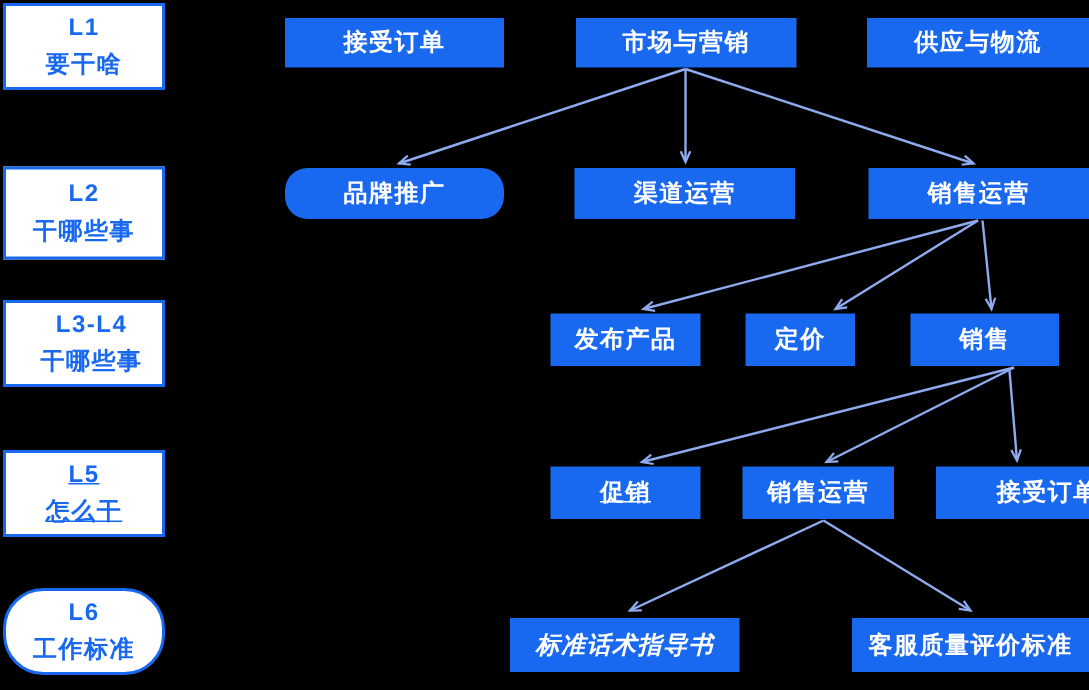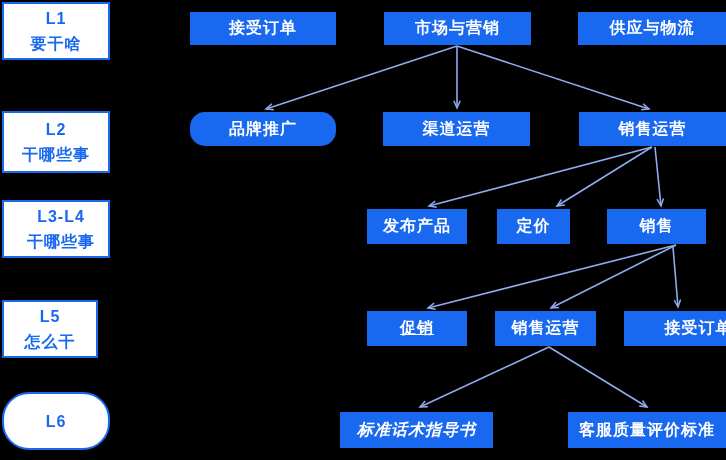--- a/index.html
+++ b/index.html
@@ -83,26 +83,27 @@
         <span>要干啥</span>
       </div>
       <div class="level-box" style="left: 2px; top: 111px; width: 108px; height: 62px;">
         <span>L2</span>
         <span>干哪些事</span>
       </div>
       <div class="level-box" style="left: 2px; top: 200px; width: 108px; height: 58px; padding-left: 10px;">
         <span>L3-L4</span>
         <span>干哪些事</span>
       </div>
-      <div class="level-box" style="left: 2px; top: 300px; width: 96px; height: 58px;">
+      <div class="level-box" style="left: 2px; top: 300px; width: 108px; height: 58px; text-decoration: underline;">
         <span>L5</span>
         <span>怎么干</span>
       </div>
       <div class="level-box" style="left: 2px; top: 392px; width: 108px; height: 58px; border-radius: 27px;">
         <span>L6</span>
+        <span>工作标准</span>
       </div>
     </div>
   <div id="node-layer">
       <div class="node" style="left: 190px; top: 12px; width: 146px; height: 33px;">接受订单</div>
       <div class="node" style="left: 384px; top: 12px; width: 147px; height: 33px;">市场与营销</div>
       <div class="node" style="left: 578px; top: 12px; width: 148px; height: 33px;">供应与物流</div>
       <div class="node" style="left: 190px; top: 112px; width: 146px; height: 34px; border-radius: 15px;">品牌推广</div>
       <div class="node" style="left: 383px; top: 112px; width: 147px; height: 34px;">渠道运营</div>
       <div class="node" style="left: 579px; top: 112px; width: 147px; height: 34px;">销售运营</div>
       <div class="node" style="left: 367px; top: 209px; width: 100px; height: 35px;">发布产品</div>

